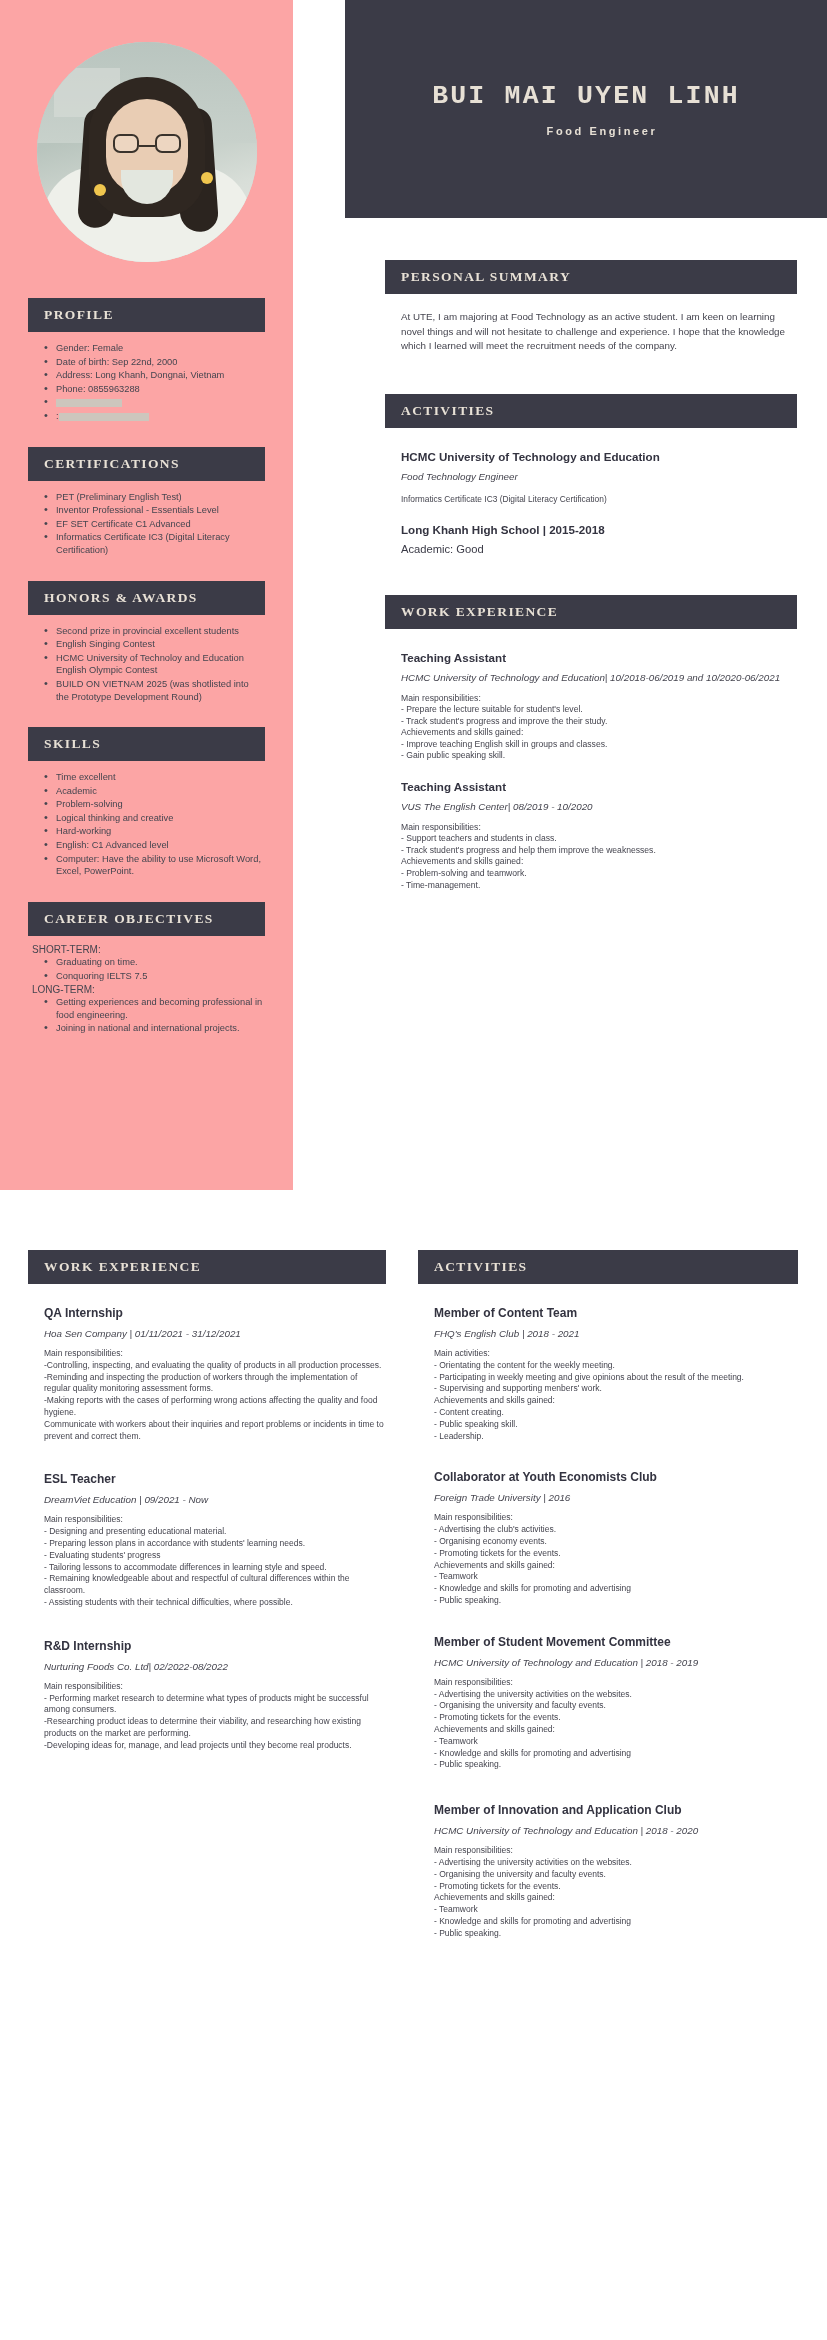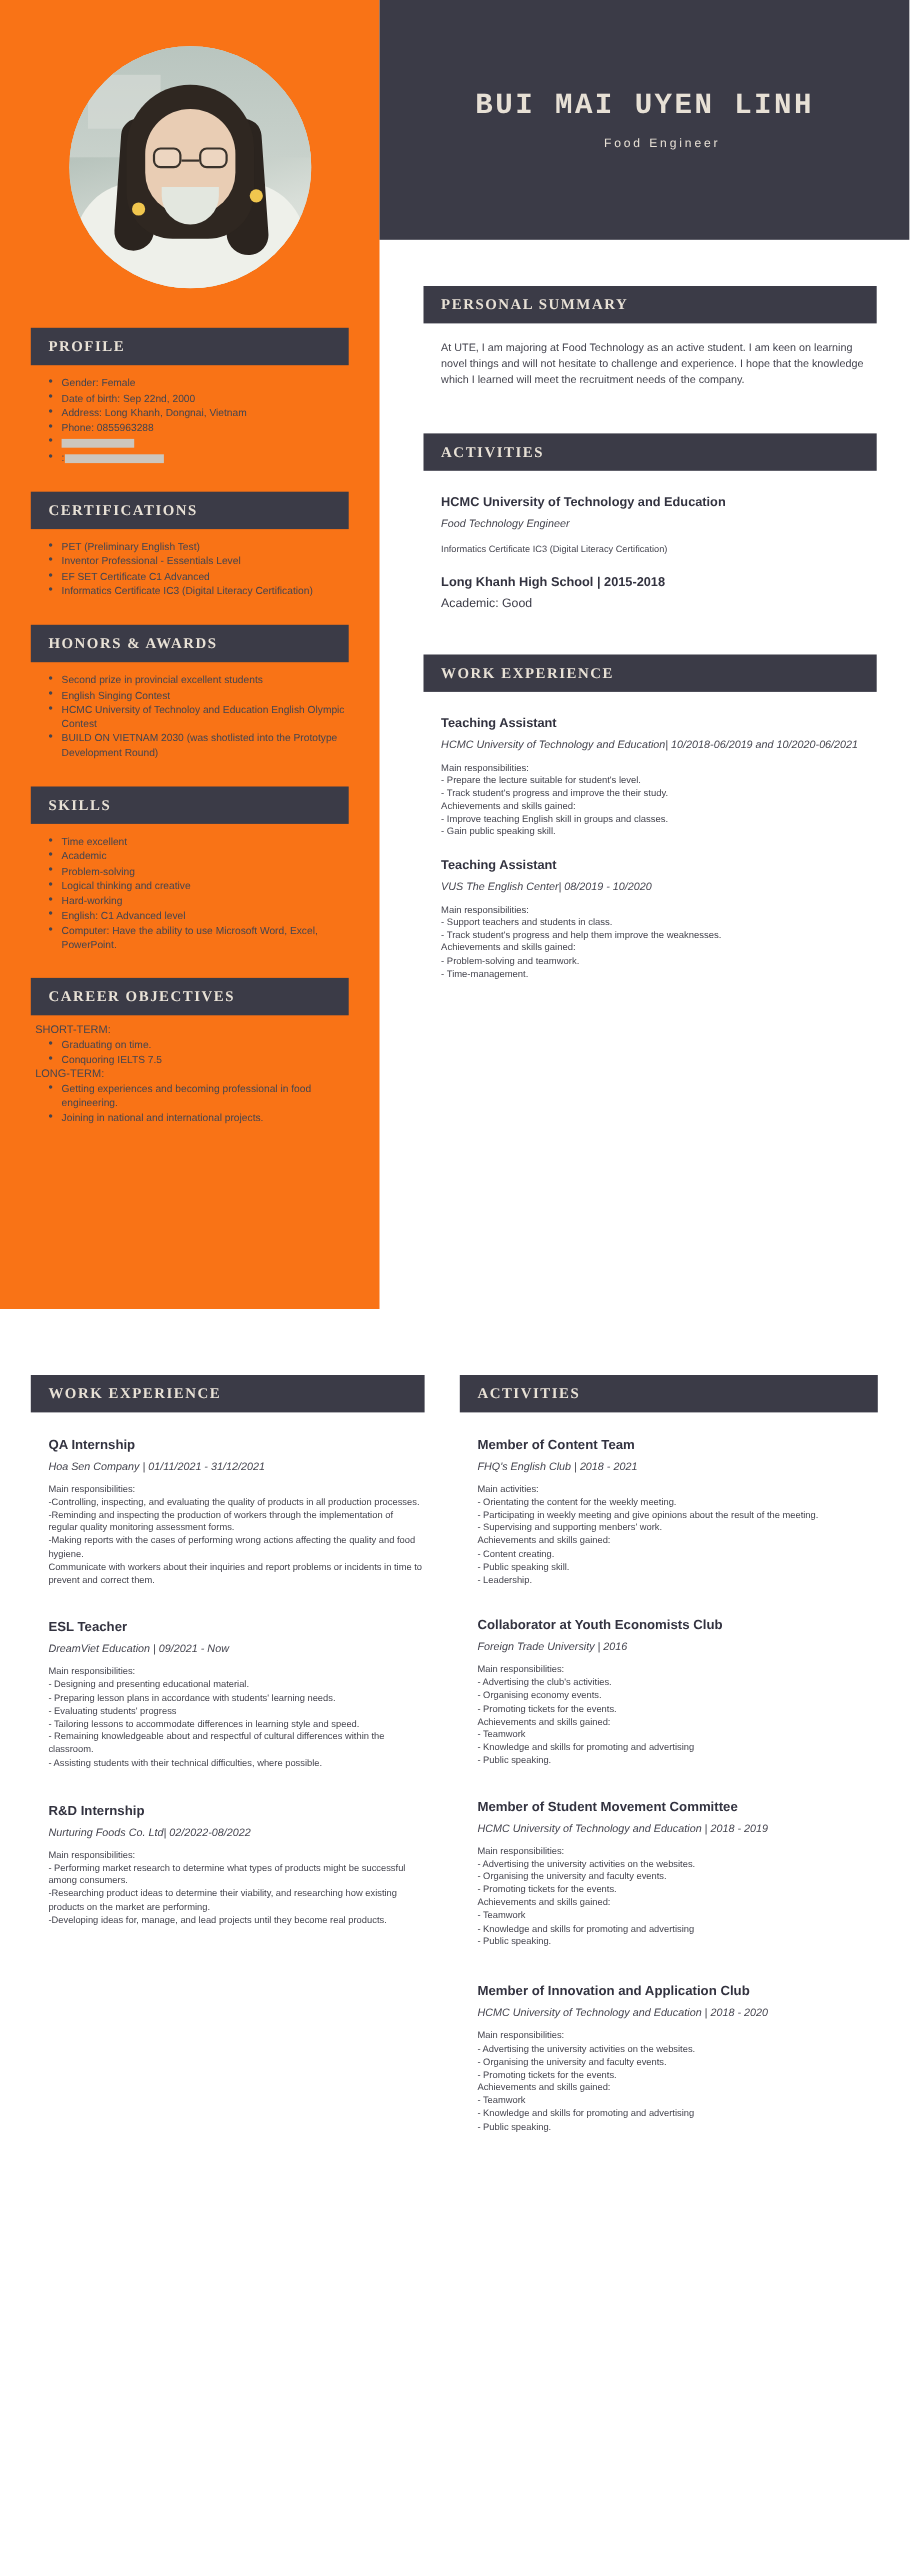--- a/index.html
+++ b/index.html
@@ -16,23 +16,23 @@
     overflow: hidden;
   }
   .page-one { height: 1190px; }
   .page-gap { height: 18px; background: #ffffff; }
   .page-two { height: 1132px; }
 
   
   .left-col {
     position: absolute;
     left: 0; top: 0;
-    width: 345px;
+    width: 293px;
     height: 1190px;
-    background: #f97316;
+    background: #fca5a5;
     padding: 0;
   }
   .photo-wrap {
     width: 220px; height: 220px;
     margin: 42px auto 0 auto;
     border-radius: 50%;
     overflow: hidden;
     position: relative;
     background: #cfd8d2;
   }
@@ -159,21 +159,21 @@
     font-weight: bold;
     font-size: 26.5px;
     letter-spacing: 2.2px;
     color: #e7e0d5;
     white-space: nowrap;
   }
   .hdr-role {
     margin-top: 14px;
     font-size: 11px;
     letter-spacing: 2.6px;
-    font-weight: normal;
+    font-weight: bold;
     color: #e7e0d5;
     padding-left: 32px;
   }
 
   
   .right-col {
     position: absolute;
     left: 385px; top: 260px;
     width: 412px;
   }
@@ -276,21 +276,21 @@
       <li>Inventor Professional - Essentials Level</li>
       <li>EF SET Certificate C1 Advanced</li>
       <li>Informatics Certificate IC3 (Digital Literacy Certification)</li>
     </ul>
 
     <div class="bar sec-left">HONORS &amp; AWARDS</div>
     <ul class="bl">
       <li>Second prize in provincial excellent students</li>
       <li>English Singing Contest</li>
       <li>HCMC University of Technoloy and Education English Olympic Contest</li>
-      <li>BUILD ON VIETNAM 2030 (was shotlisted into the Prototype Development Round)</li>
+      <li>BUILD ON VIETNAM 2025 (was shotlisted into the Prototype Development Round)</li>
     </ul>
 
     <div class="bar sec-left">SKILLS</div>
     <ul class="bl">
       <li>Time excellent</li>
       <li>Academic</li>
       <li>Problem-solving</li>
       <li>Logical thinking and creative</li>
       <li>Hard-working</li>
       <li>English: C1 Advanced level</li>

